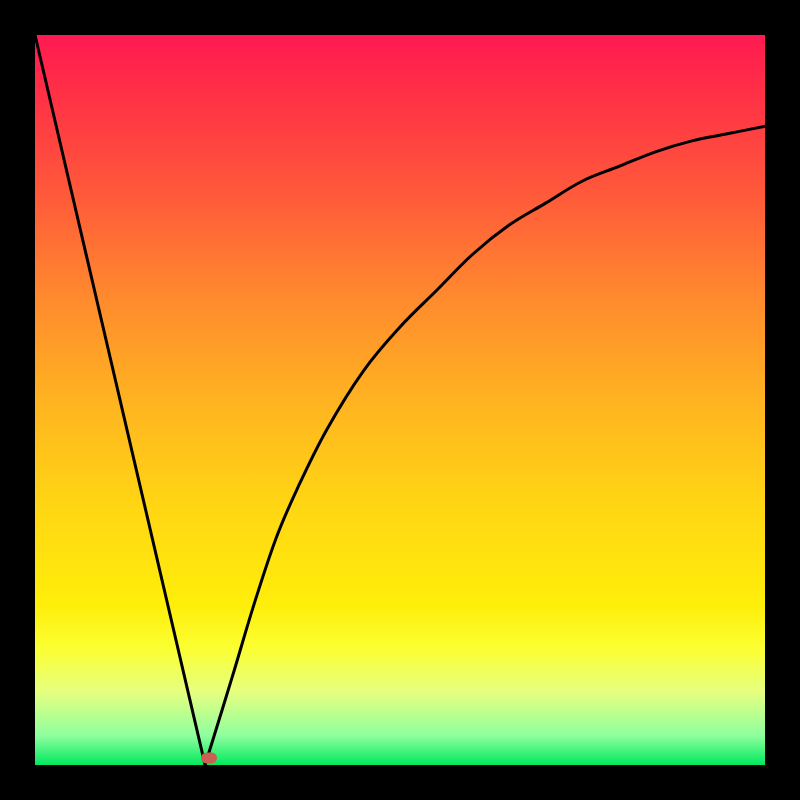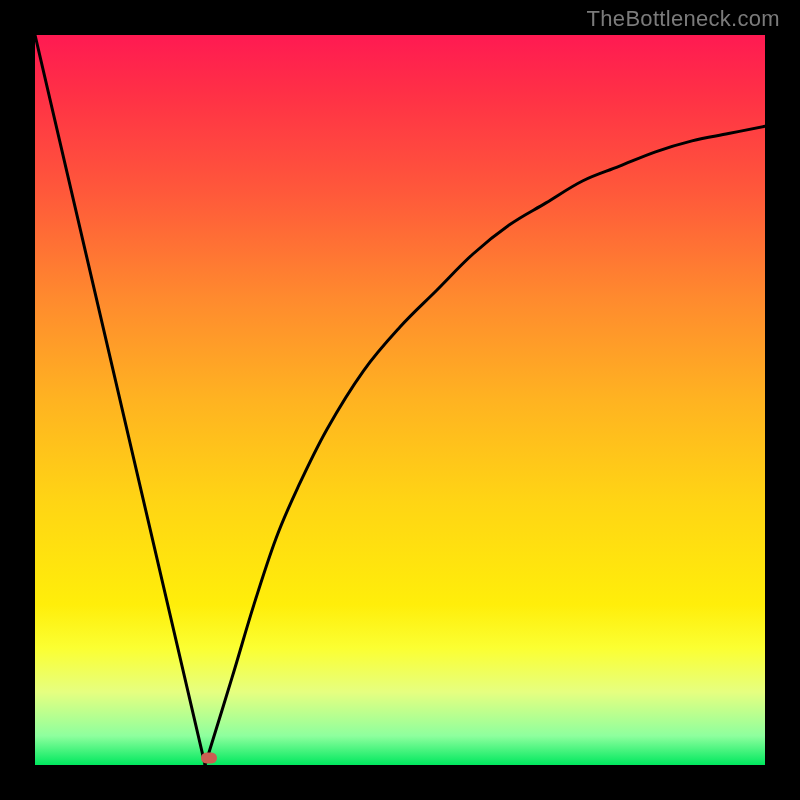--- a/index.html
+++ b/index.html
@@ -72,14 +72,13 @@
 <div class="frame">
   <div class="plot-area"></div>
 
   <svg class="overlay" viewBox="0 0 730 730" preserveAspectRatio="none">
     <path id="left-line-path" fill="none" stroke="#000000" stroke-width="3" stroke-linecap="round" d="M0.00 0.00 L170.09 730.00"></path>
     <path id="right-curve-path" fill="none" stroke="#000000" stroke-width="3" stroke-linecap="round" d="M 170.09 730.00 C 174.95 714.23, 188.30 671.31, 197.10 642.40 C 205.90 613.49, 211.12 594.37, 219.00 569.40 C 226.88 544.43, 233.02 524.72, 240.90 503.70 C 248.78 482.68, 253.60 472.31, 262.80 452.60 C 272.00 432.89, 280.17 415.22, 292.00 394.20 C 303.83 373.18, 315.36 354.20, 328.50 335.80 C 341.64 317.40, 351.86 306.45, 365.00 292.00 C 378.14 277.55, 388.36 268.64, 401.50 255.50 C 414.64 242.36, 424.86 230.83, 438.00 219.00 C 451.14 207.17, 461.36 199.00, 474.50 189.80 C 487.64 180.60, 497.86 175.78, 511.00 167.90 C 524.14 160.02, 534.36 152.57, 547.50 146.00 C 560.64 139.43, 570.86 136.66, 584.00 131.40 C 597.14 126.14, 607.36 121.40, 620.50 116.80 C 633.64 112.20, 643.86 109.14, 657.00 105.85 C 670.14 102.56, 680.36 101.18, 693.50 98.55 C 706.64 95.92, 723.43 92.56, 730.00 91.25"></path>
   </svg>
 
   <div id="min-marker" class="marker" style="left: 208.74px; top: 757.7px; background: rgb(203, 95, 82);"></div>
 
-  <div class="watermark">TheBottleneck.com</div>
 </div>
 
 </body></html>

